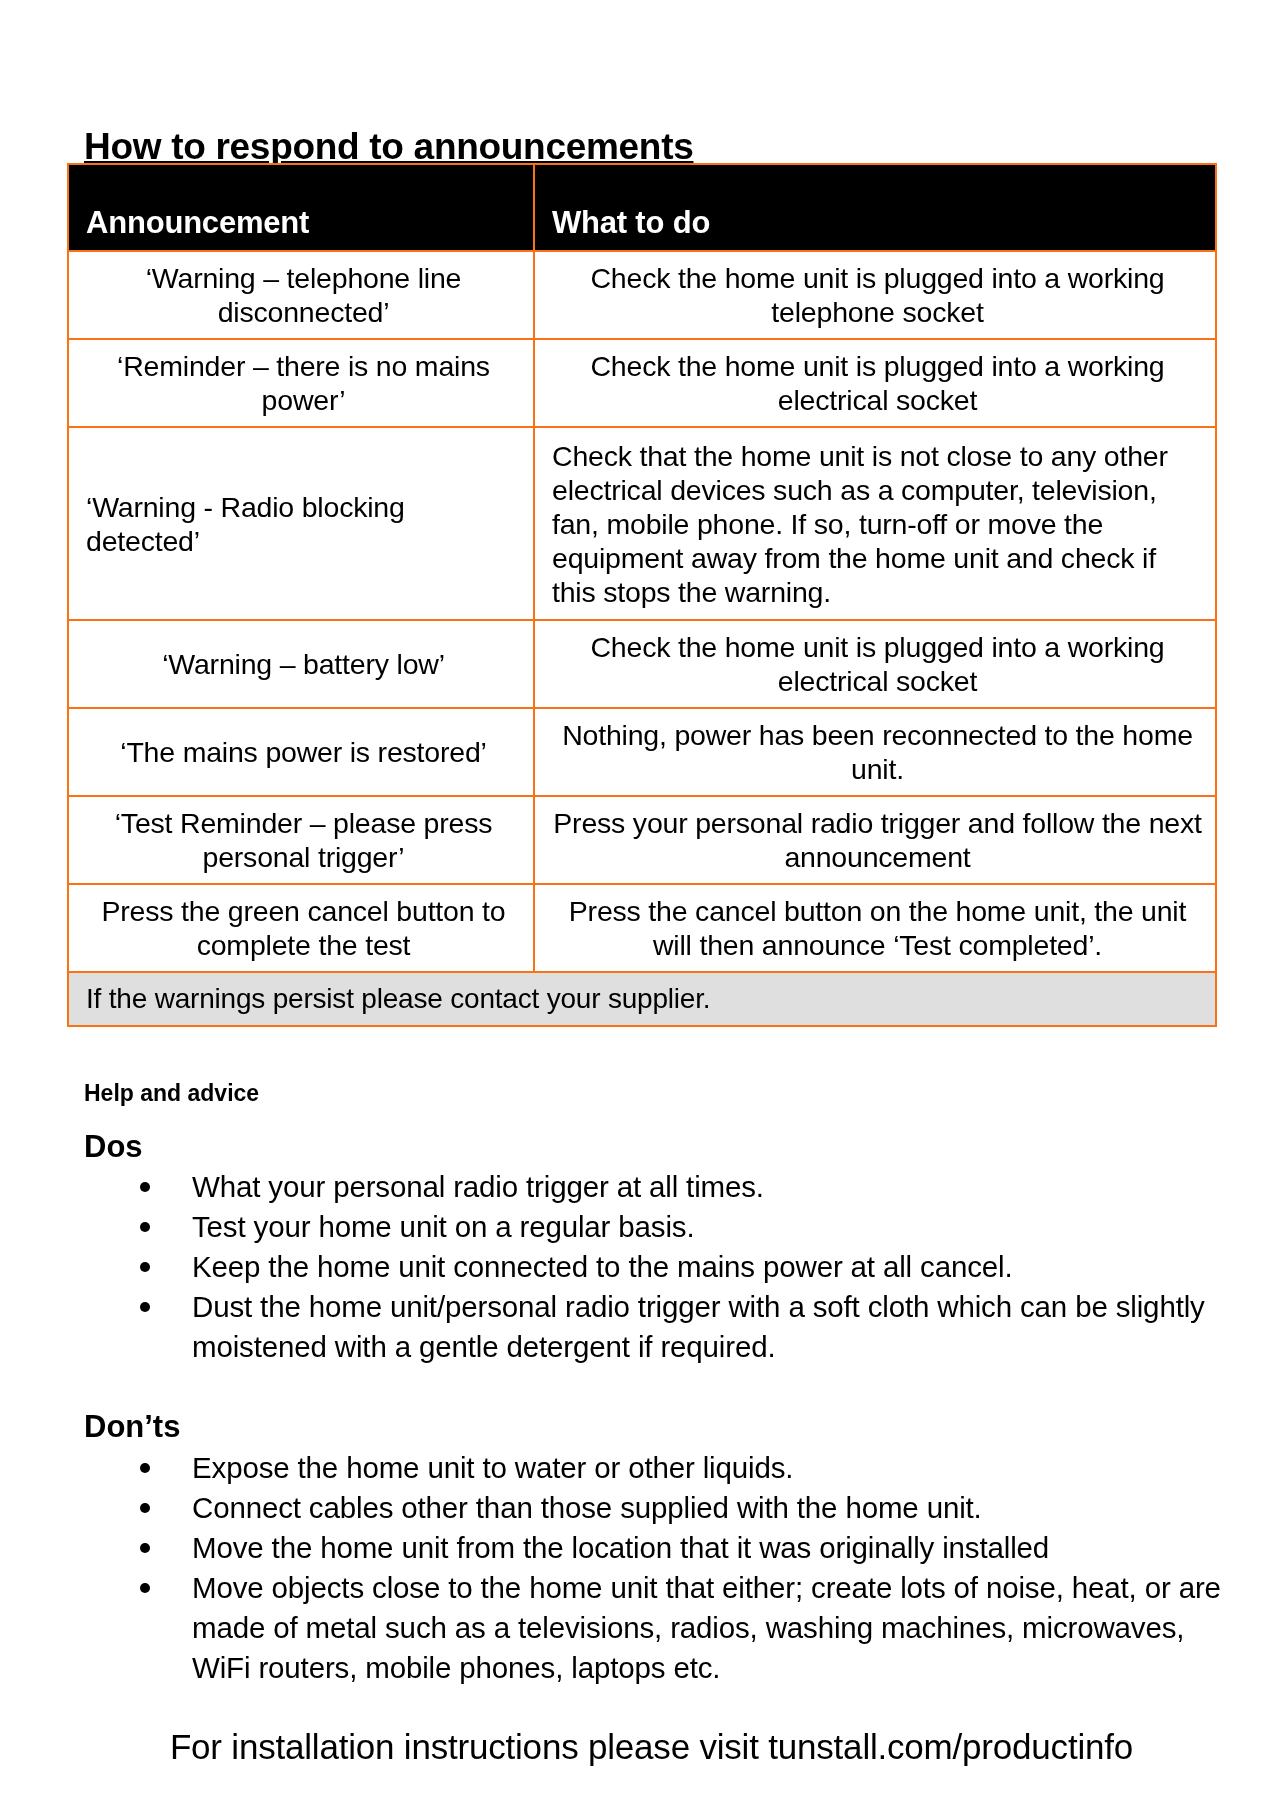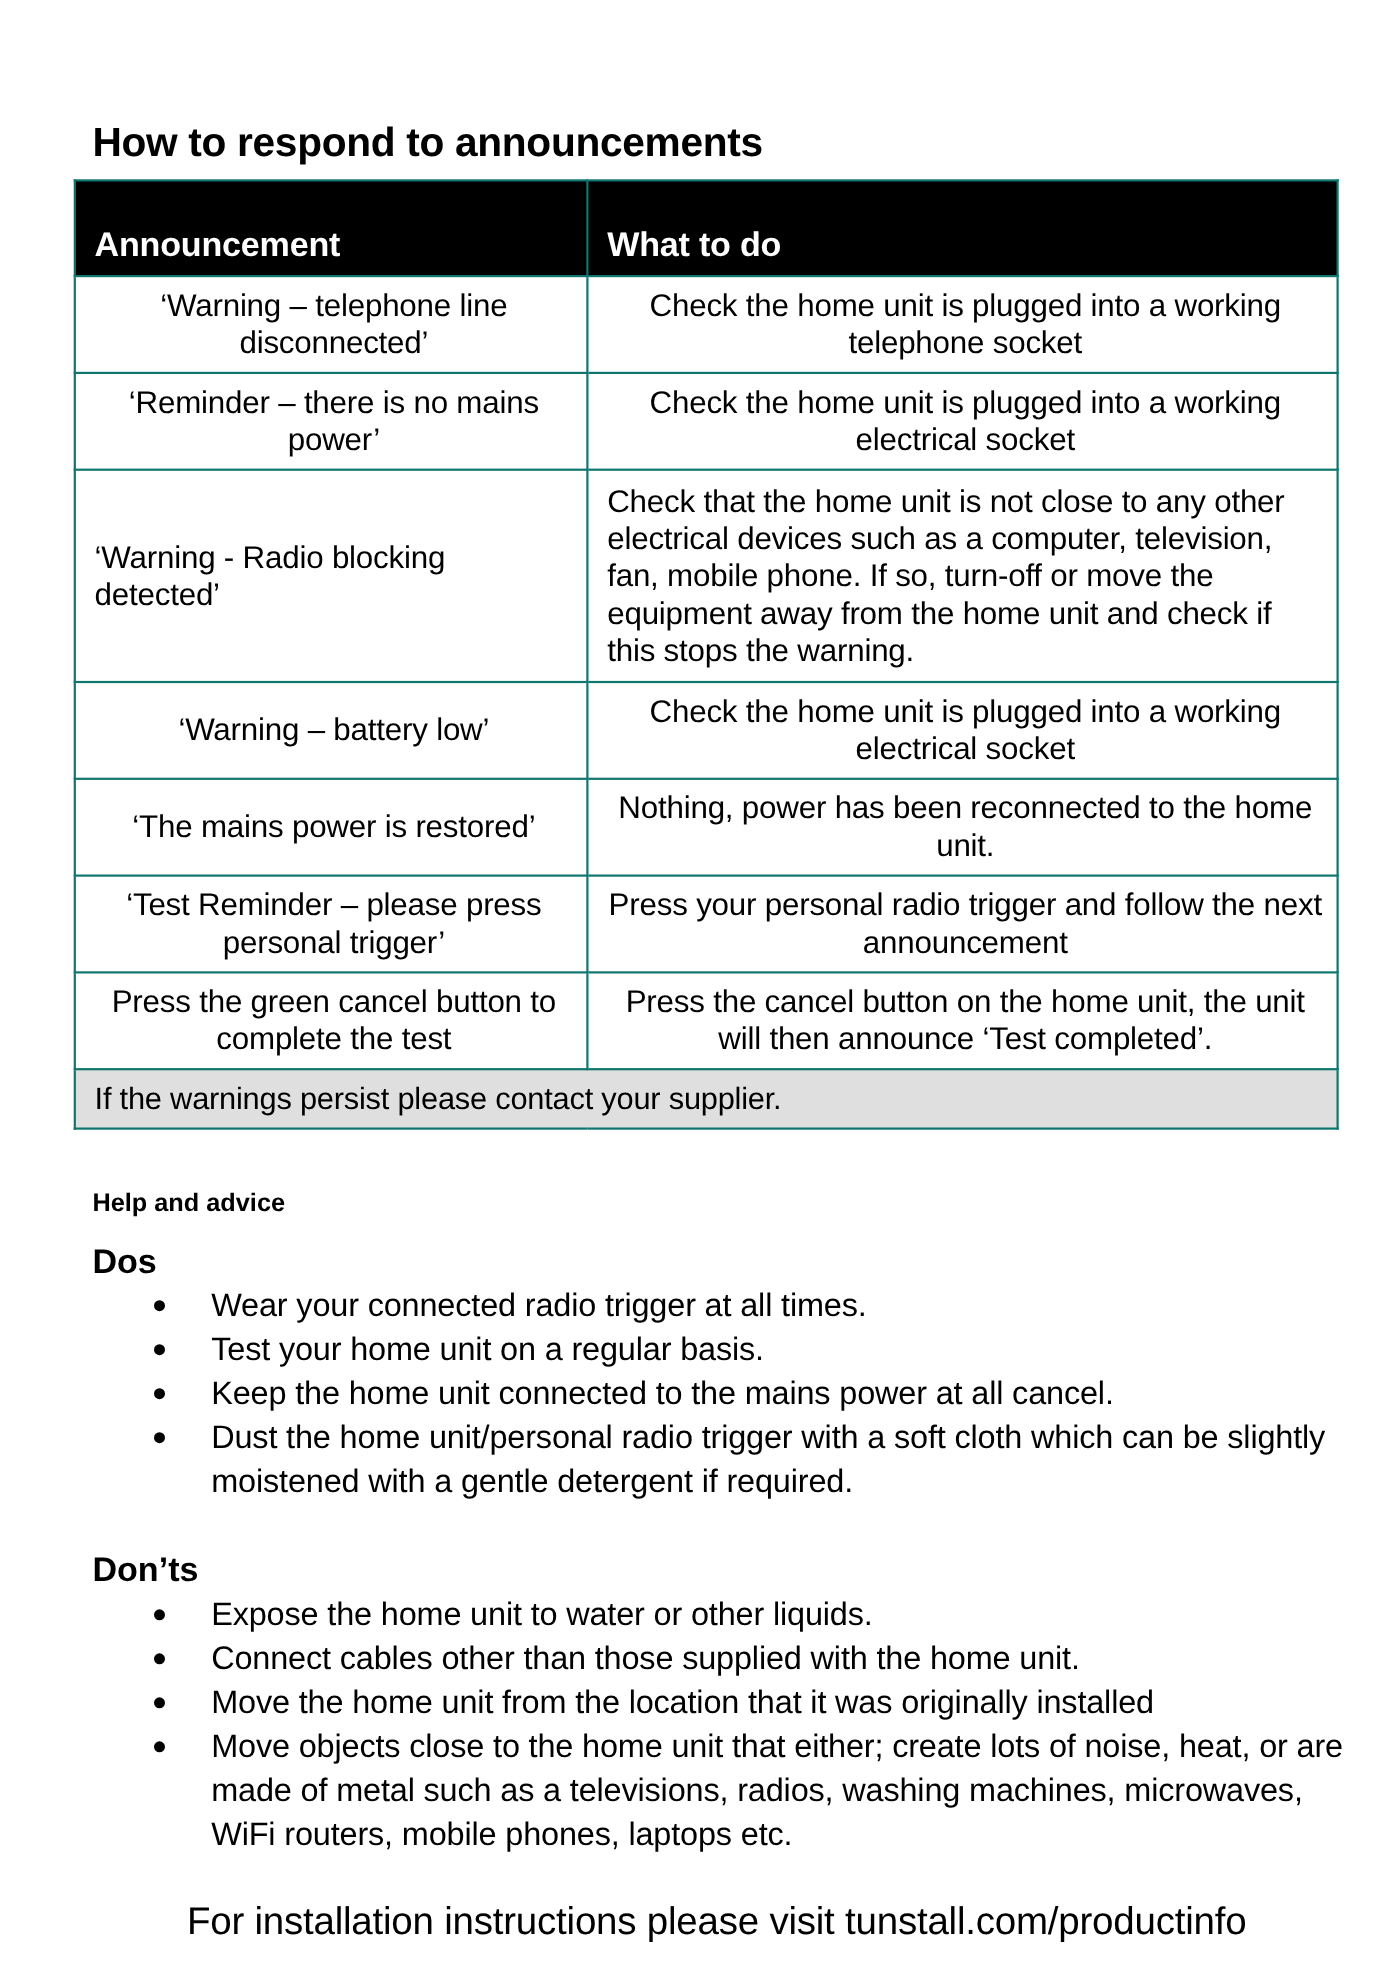--- a/index.html
+++ b/index.html
@@ -11,39 +11,40 @@
     width: 1271px;
     height: 1800px;
     position: relative;
     overflow: hidden;
     color: #000000;
     font-family: "Liberation Sans", "DejaVu Sans", sans-serif;
   }
   .page-title {
     position: absolute;
     left: 84px;
-    top: 108px;
+    top: 125px;
     margin: 0;
     font-size: 37px;
     font-weight: bold;
     line-height: 44px;
     letter-spacing: -0.3px;
+    text-decoration: underline;
   }
   .ann-table {
     position: absolute;
     left: 67px;
     top: 163px;
     width: 1148px;
     border-collapse: collapse;
     table-layout: fixed;
   }
   .ann-table col.c1 { width: 466px; }
   .ann-table col.c2 { width: 682px; }
   .ann-table th, .ann-table td {
-    border: 2px solid #0f766e;
+    border: 2px solid #f97316;
     padding: 0 12px 0 17px;
     text-align: left;
     vertical-align: middle;
     font-size: 28.5px;
     line-height: 34px;
     letter-spacing: -0.2px;
   }
   .ann-table thead th {
     background: #000000;
     color: #ffffff;
@@ -169,21 +170,21 @@
     <tr class="note-row">
       <td colspan="2" style="background: rgb(223, 223, 223);">If the warnings persist please contact your supplier.</td>
     </tr>
   </tbody>
 </table>
 
 <h2 class="section-title help-title">Help and advice</h2>
 
 <h3 class="section-title dos-title">Dos</h3>
 <ul class="bullet-list dos-list">
-  <li><span class="bullet-icon"></span><span>Wear your connected radio trigger at all times.</span></li>
+  <li><span class="bullet-icon"></span><span>What your personal radio trigger at all times.</span></li>
   <li><span class="bullet-icon"></span><span>Test your home unit on a regular basis.</span></li>
   <li><span class="bullet-icon"></span><span>Keep the home unit connected to the mains power at all cancel.</span></li>
   <li><span class="bullet-icon"></span><span>Dust the home unit/personal radio trigger with a soft cloth which can be slightly moistened with a gentle detergent if required.</span></li>
 </ul>
 
 <h3 class="section-title donts-title">Don’ts</h3>
 <ul class="bullet-list donts-list">
   <li><span class="bullet-icon"></span><span>Expose the home unit to water or other liquids.</span></li>
   <li><span class="bullet-icon"></span><span>Connect cables other than those supplied with the home unit.</span></li>
   <li><span class="bullet-icon"></span><span>Move the home unit from the location that it was originally installed</span></li>

